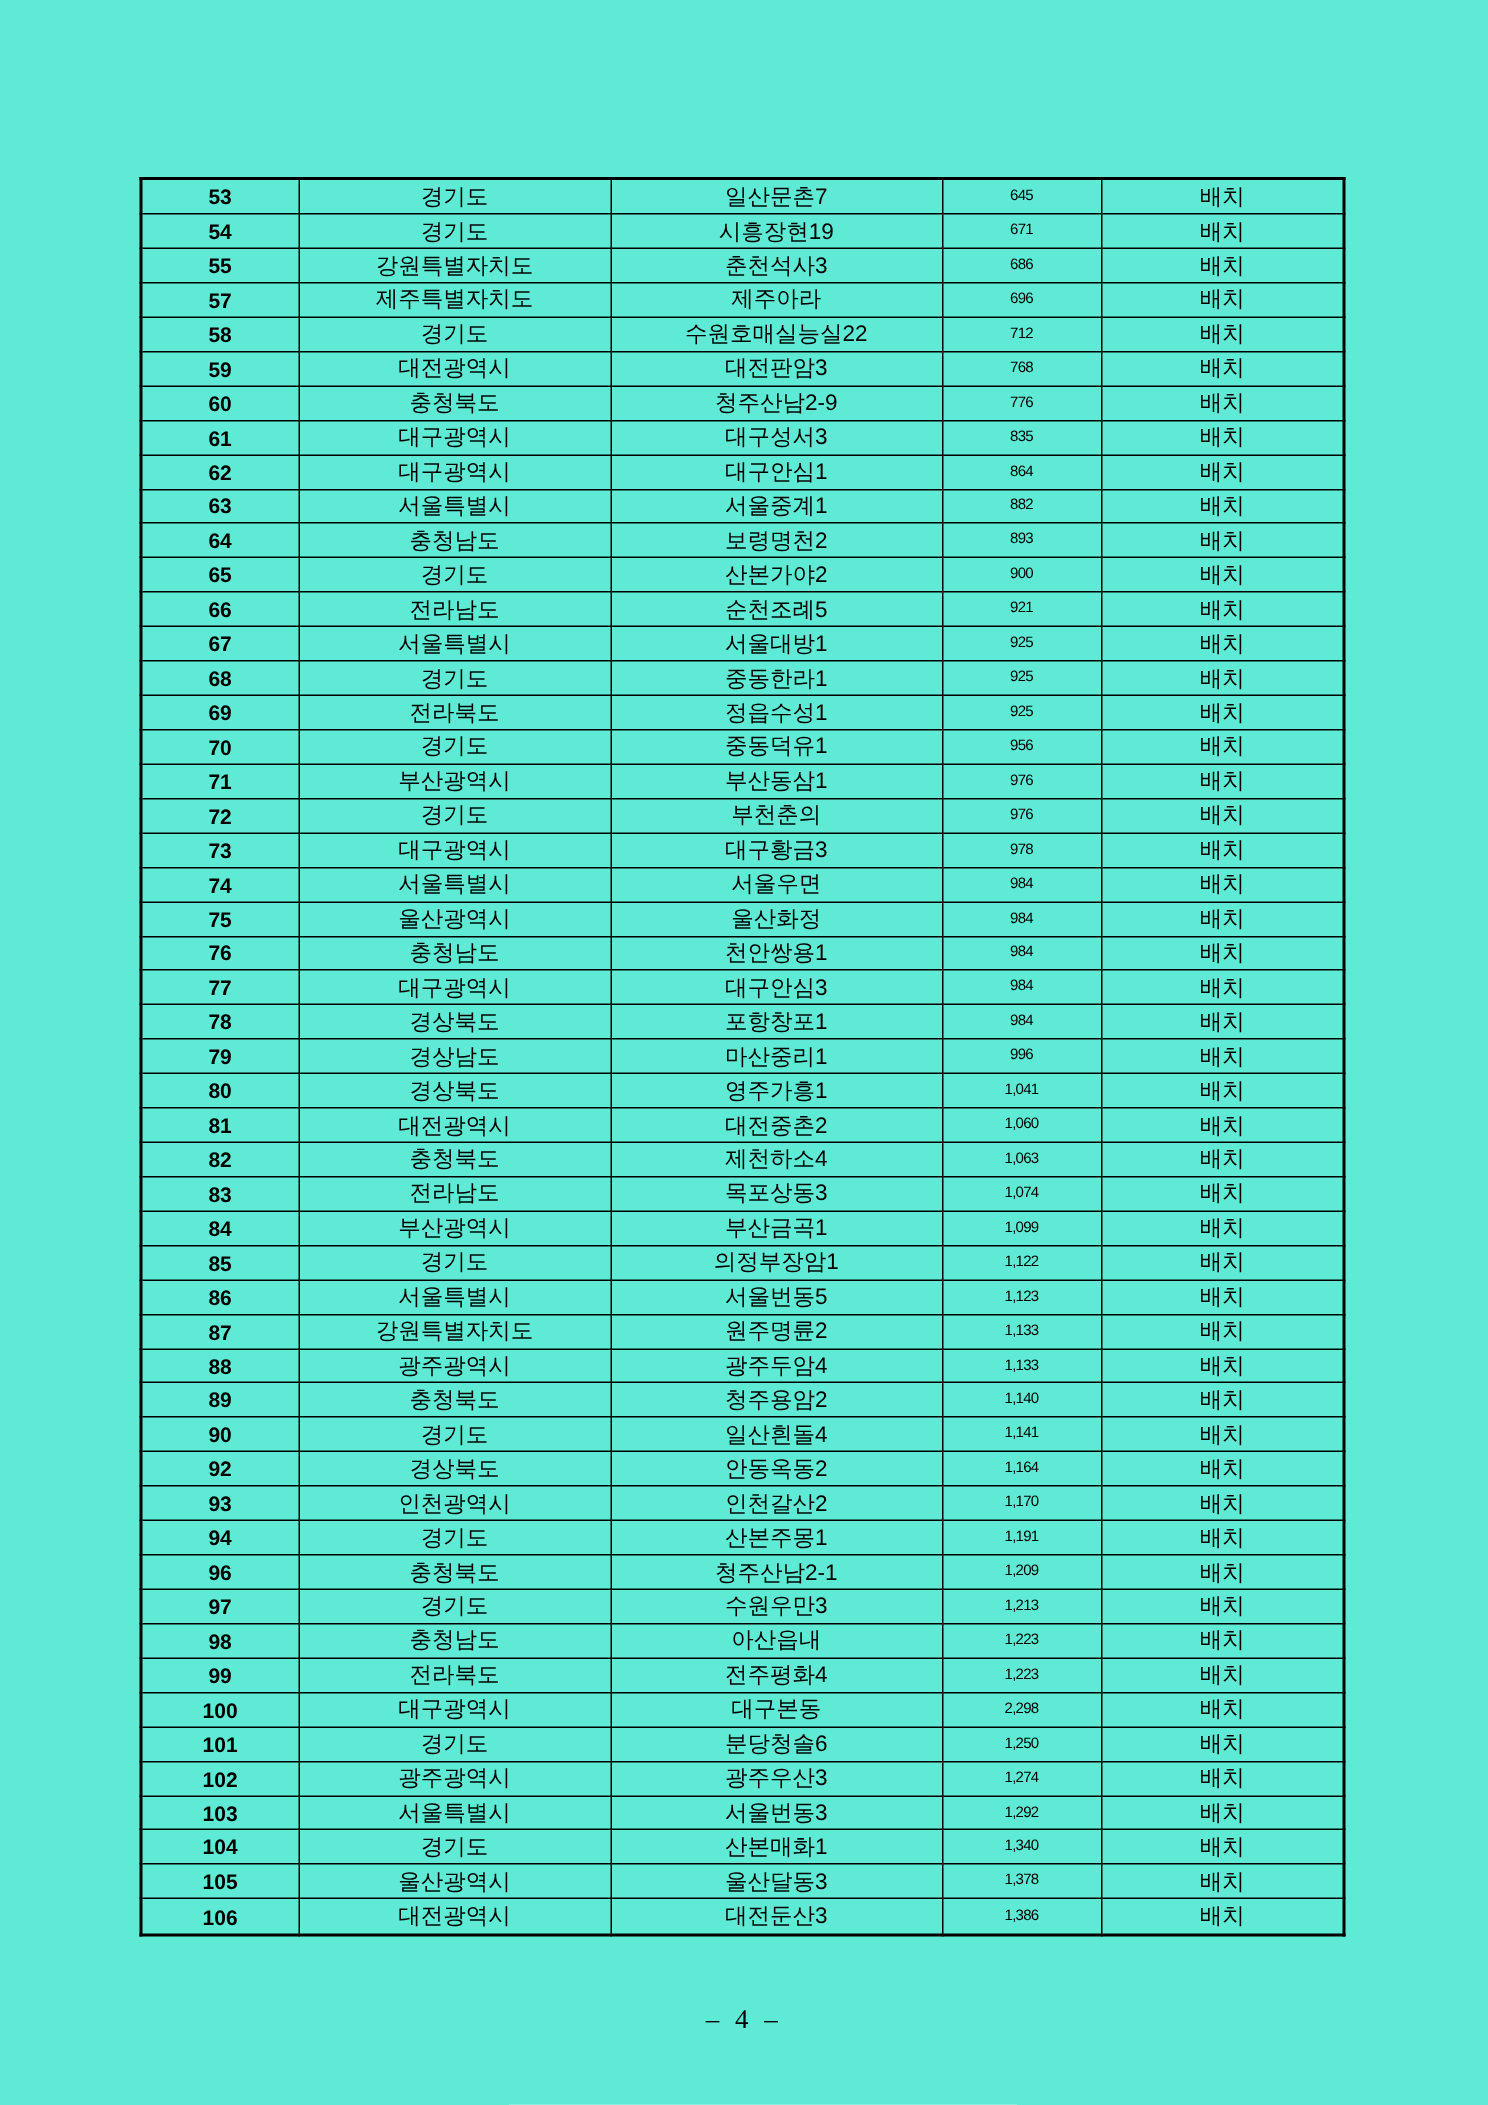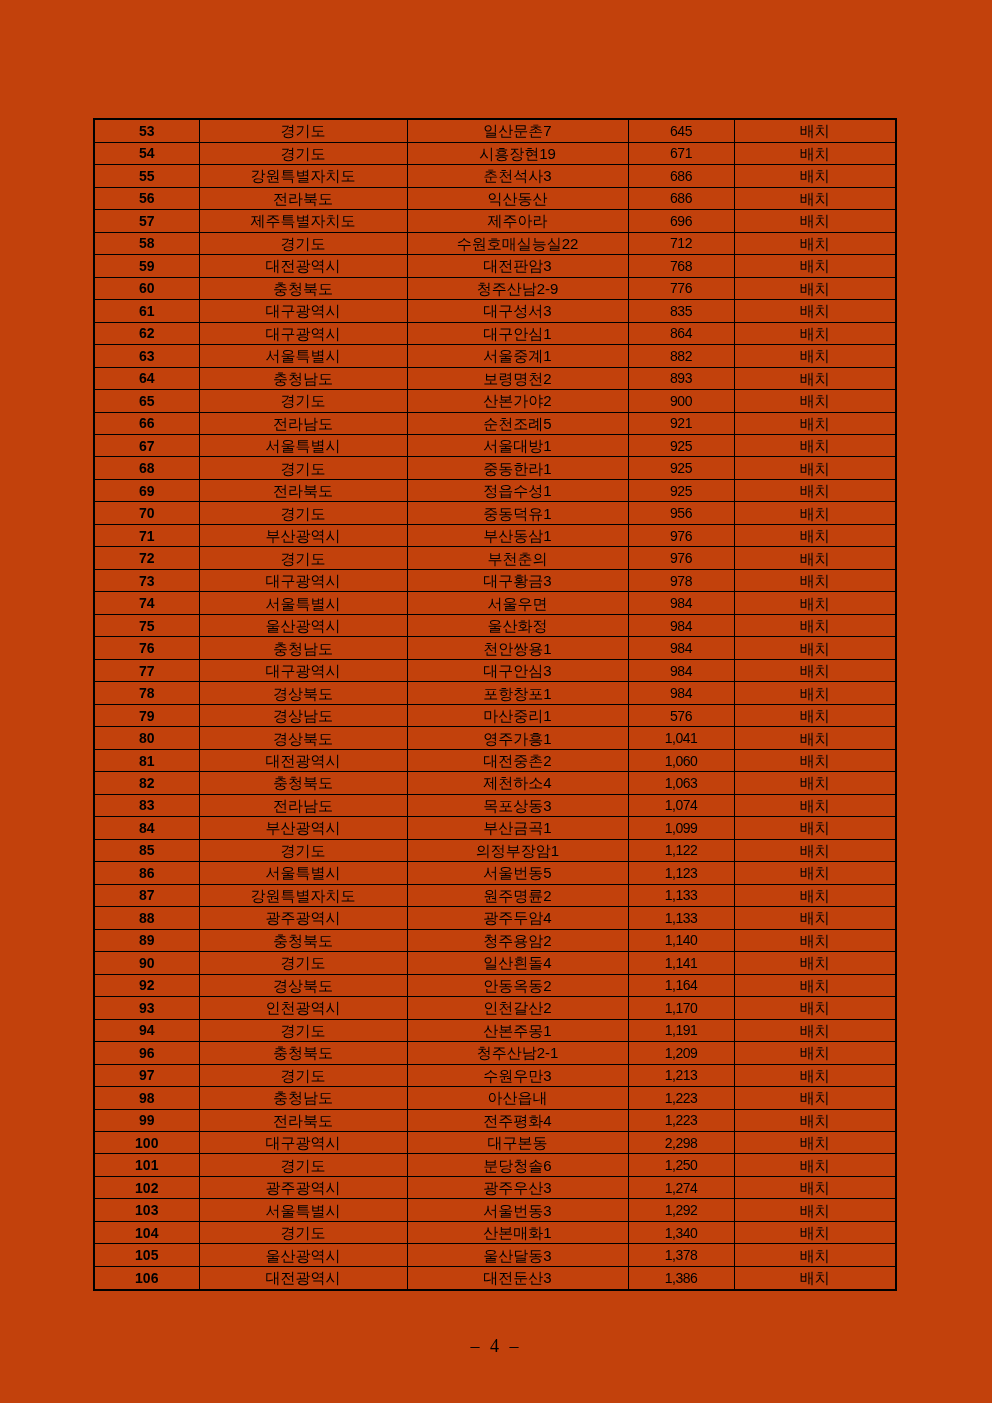--- a/index.html
+++ b/index.html
@@ -10,21 +10,21 @@
     width: 992px;
     height: 1403px;
     position: relative;
     background: #ffffff;
     color: #000000;
     font-family: "Liberation Sans", sans-serif;
   }
   .doc-page {
     position: absolute;
     inset: 0;
-    background: #c2410c;
+    background: #5eead4;
   }
   table.doc-table {
     position: absolute;
     left: 93px;
     top: 118px;
     width: 802px;
     height: 1173px;
     border-collapse: collapse;
     table-layout: fixed;
     border: 2px solid #000000;
@@ -37,21 +37,21 @@
     overflow: hidden;
     white-space: nowrap;
     font-size: 15px;
     line-height: 1;
   }
   table.doc-table td.col-no {
     font-weight: bold;
     font-size: 14px;
   }
   table.doc-table td.col-value {
-    font-size: 14px;
+    font-size: 10px;
     letter-spacing: -0.5px;
   }
   .page-footer {
     position: absolute;
     top: 1336px;
     left: 0;
     width: 992px;
     text-align: center;
     font-family: "Liberation Serif", serif;
     font-size: 18px;
@@ -87,27 +87,20 @@
           <td class="col-status">배치</td>
         </tr>
         <tr>
           <td class="col-no">55</td>
           <td class="col-region">강원특별자치도</td>
           <td class="col-name">춘천석사3</td>
           <td class="col-value">686</td>
           <td class="col-status">배치</td>
         </tr>
         <tr>
-          <td class="col-no">56</td>
-          <td class="col-region">전라북도</td>
-          <td class="col-name">익산동산</td>
-          <td class="col-value">686</td>
-          <td class="col-status">배치</td>
-        </tr>
-        <tr>
           <td class="col-no">57</td>
           <td class="col-region">제주특별자치도</td>
           <td class="col-name">제주아라</td>
           <td class="col-value">696</td>
           <td class="col-status">배치</td>
         </tr>
         <tr>
           <td class="col-no">58</td>
           <td class="col-region">경기도</td>
           <td class="col-name">수원호매실능실22</td>
@@ -251,21 +244,21 @@
           <td class="col-no">78</td>
           <td class="col-region">경상북도</td>
           <td class="col-name">포항창포1</td>
           <td class="col-value">984</td>
           <td class="col-status">배치</td>
         </tr>
         <tr>
           <td class="col-no">79</td>
           <td class="col-region">경상남도</td>
           <td class="col-name">마산중리1</td>
-          <td class="col-value">576</td>
+          <td class="col-value">996</td>
           <td class="col-status">배치</td>
         </tr>
         <tr>
           <td class="col-no">80</td>
           <td class="col-region">경상북도</td>
           <td class="col-name">영주가흥1</td>
           <td class="col-value">1,041</td>
           <td class="col-status">배치</td>
         </tr>
         <tr>

